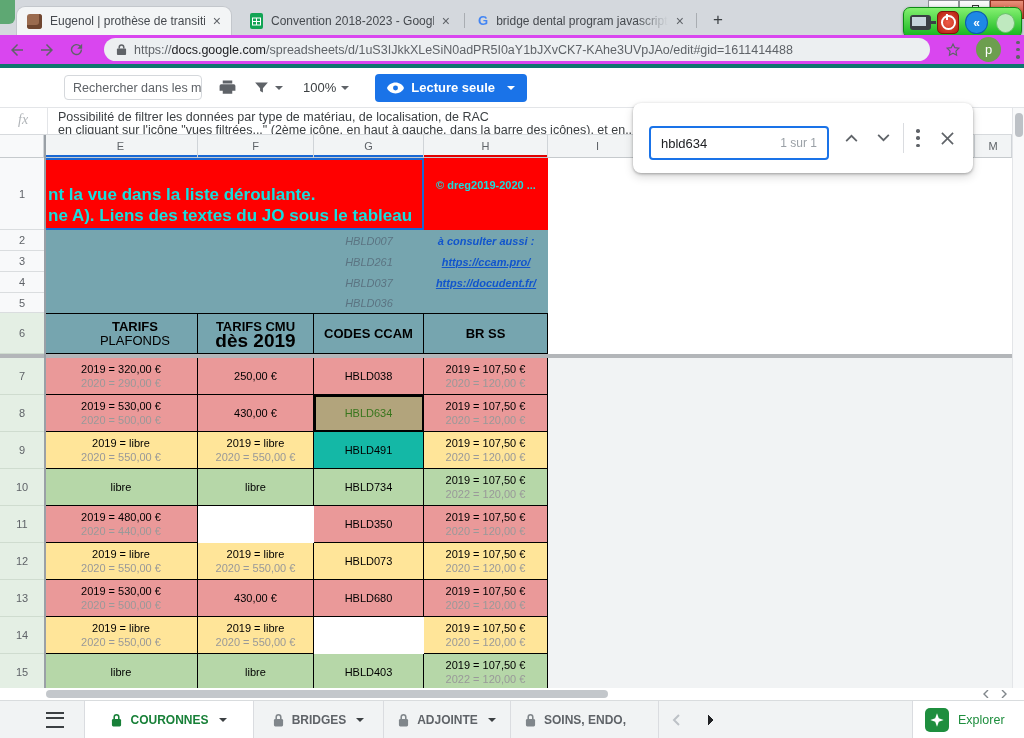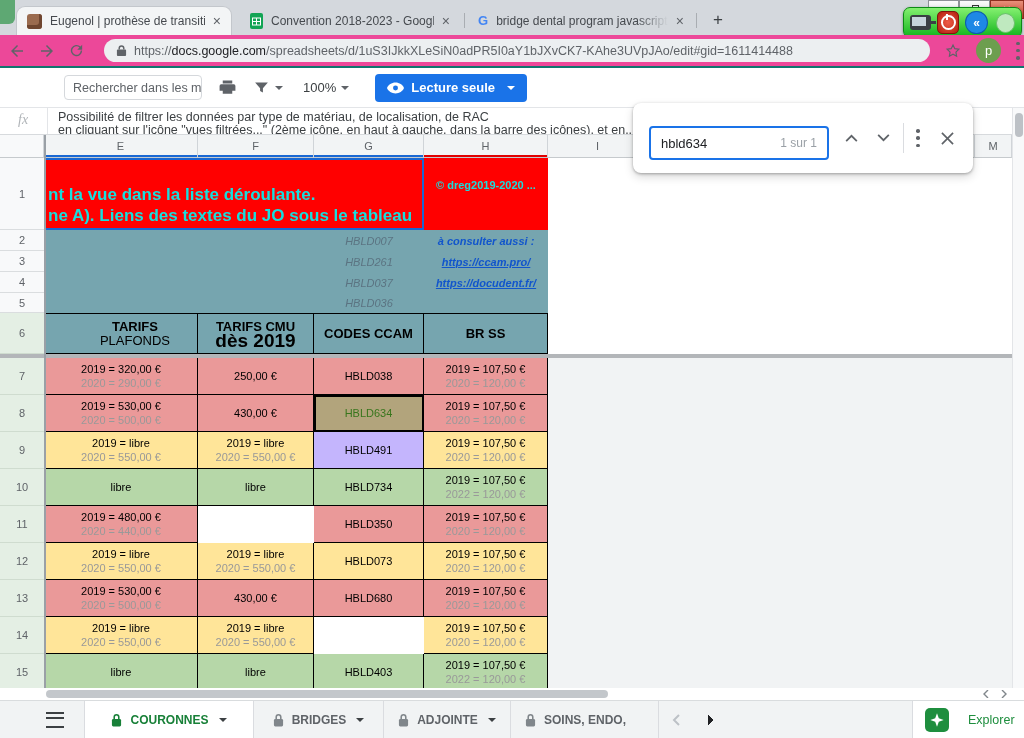--- a/index.html
+++ b/index.html
@@ -25,21 +25,21 @@
   .cap-mon{width:22px;height:15px;background:#3a3f44;border-radius:3px;position:relative;}
   .cap-mon:before{content:"";position:absolute;left:2px;top:2px;width:14px;height:9px;background:#c7d4dc;}
   .cap-mon:after{content:"";position:absolute;right:-5px;top:6px;width:7px;height:3px;background:#3a3f44;}
   .cap-red{width:21px;height:21px;border-radius:5px;background:radial-gradient(#ef5c47,#b01d0d);
            border:1px solid #7c150d;color:#fff;display:flex;align-items:center;justify-content:center;}
   .cap-red i{display:block;width:11px;height:11px;border:2px solid #fff;border-radius:50%;position:relative;}
   .cap-red i:before{content:"";position:absolute;left:3.5px;top:-3px;width:2px;height:6px;background:#fff;}
   .cap-blue{width:21px;height:21px;border-radius:50%;background:#1e88e5;border:1px solid #0d5cab;color:#fff;
             font-weight:bold;font-size:12px;display:flex;align-items:center;justify-content:center;}
   .cap-green{width:18px;height:18px;border-radius:50%;background:#bfe9bf;border:1px solid #6cc06c;margin-left:2px;}
-  .urlrow{left:0;top:35px;width:1024px;height:33px;background:#ec4899;border-bottom:2px solid #0f766e;
+  .urlrow{left:0;top:35px;width:1024px;height:33px;background:#d946ef;border-bottom:4px solid #0f766e;
           display:flex;align-items:center;}
   .navic{width:30px;text-align:center;}
   .omnibox{margin-left:6px;width:826px;height:23px;background:#eceff1;border-radius:12px;
            display:flex;align-items:center;padding:0 12px;box-sizing:border-box;gap:7px;}
   .urltext{font-size:12.5px;white-space:nowrap;overflow:hidden;}
   .urltext .dom{color:#202124;} .urltext .pre,.urltext .path{color:#5f6368;}
   .avatar{width:25px;height:25px;border-radius:50%;background:#6d9e4f;color:#fff;font-size:13px;
           display:flex;align-items:center;justify-content:center;}
   .dots{width:4px;height:18px;display:flex;flex-direction:column;justify-content:space-between;align-items:center;}
   .dots b{width:3.5px;height:3.5px;border-radius:50%;background:#5f6368;}
@@ -94,21 +94,21 @@
             display:flex;align-items:stretch;z-index:31;}
   .burger{width:84px;display:flex;align-items:center;justify-content:flex-end;padding-right:20px;box-sizing:border-box;}
   .burger i{display:block;width:18px;height:12px;border-top:2px solid #3c4043;border-bottom:2px solid #3c4043;position:relative;}
   .burger i:before{content:"";position:absolute;left:0;top:3px;width:18px;height:2px;background:#3c4043;}
   .stab{display:flex;align-items:center;justify-content:center;gap:8px;font-size:12px;font-weight:bold;
         color:#5f6368;border-right:1px solid #dadce0;box-sizing:border-box;overflow:hidden;white-space:nowrap;}
   .stab.active{background:#fff;color:#188038;border-left:1px solid #dadce0;}
   .stab .caret{border-top-color:#3c4043;margin-left:2px;}
   .snav{width:34px;display:flex;align-items:center;justify-content:center;}
   .explore{margin-left:auto;width:112px;background:#fff;border-left:1px solid #dadce0;display:flex;
-           align-items:center;gap:19px;padding-left:12px;box-sizing:border-box;}
+           align-items:center;gap:9px;padding-left:12px;box-sizing:border-box;}
   .expicon{width:24px;height:24px;border-radius:5px;background:#1e8e3e;display:flex;align-items:center;justify-content:center;}
   .explbl{font-size:12.5px;color:#1e8e3e;}
   svg{display:block;}
 </style>
 </head>
 <body>
 
 <div id="app">
 
   <div class="abs tabstrip">
@@ -320,21 +320,21 @@
         <div class="l2">2020 = 550,00 €</div>
       </div>
       <div class="cell" style="left: 198px; top: 297px; width: 116px; height: 37px; background: rgb(255, 229, 153); border-right: 1px solid rgb(0, 0, 0); border-bottom: 1px solid rgb(0, 0, 0);">
         <div>2019 = libre</div>
         <div class="l2">2020 = 550,00 €</div>
       </div>
       <div class="cell" style="left: 424px; top: 297px; width: 124px; height: 37px; background: rgb(255, 229, 153); border-right: 1px solid rgb(0, 0, 0); border-bottom: 1px solid rgb(0, 0, 0);">
         <div>2019 = 107,50 €</div>
         <div class="l2">2020 = 120,00 €</div>
       </div>
-      <div class="cell" style="left: 314px; top: 297px; width: 110px; height: 37px; border-right: 1px solid rgb(0, 0, 0); border-bottom: 1px solid rgb(0, 0, 0); background: #c4b5fd;">HBLD491</div>
+      <div class="cell" style="left: 314px; top: 297px; width: 110px; height: 37px; border-right: 1px solid rgb(0, 0, 0); border-bottom: 1px solid rgb(0, 0, 0); background: #14b8a6;">HBLD491</div>
       <div class="cell" style="left: 44px; top: 334px; width: 154px; height: 37px; background: rgb(182, 215, 168); border-right: 1px solid rgb(0, 0, 0); border-bottom: 1px solid rgb(0, 0, 0); border-left: 1px solid rgb(0, 0, 0);">
         <div>libre</div>
       </div>
       <div class="cell" style="left: 198px; top: 334px; width: 116px; height: 37px; background: rgb(182, 215, 168); border-right: 1px solid rgb(0, 0, 0); border-bottom: 1px solid rgb(0, 0, 0);">
         <div>libre</div>
       </div>
       <div class="cell" style="left: 424px; top: 334px; width: 124px; height: 37px; background: rgb(182, 215, 168); border-right: 1px solid rgb(0, 0, 0); border-bottom: 1px solid rgb(0, 0, 0);">
         <div>2019 = 107,50 €</div>
         <div class="l2">2022 = 120,00 €</div>
       </div>

